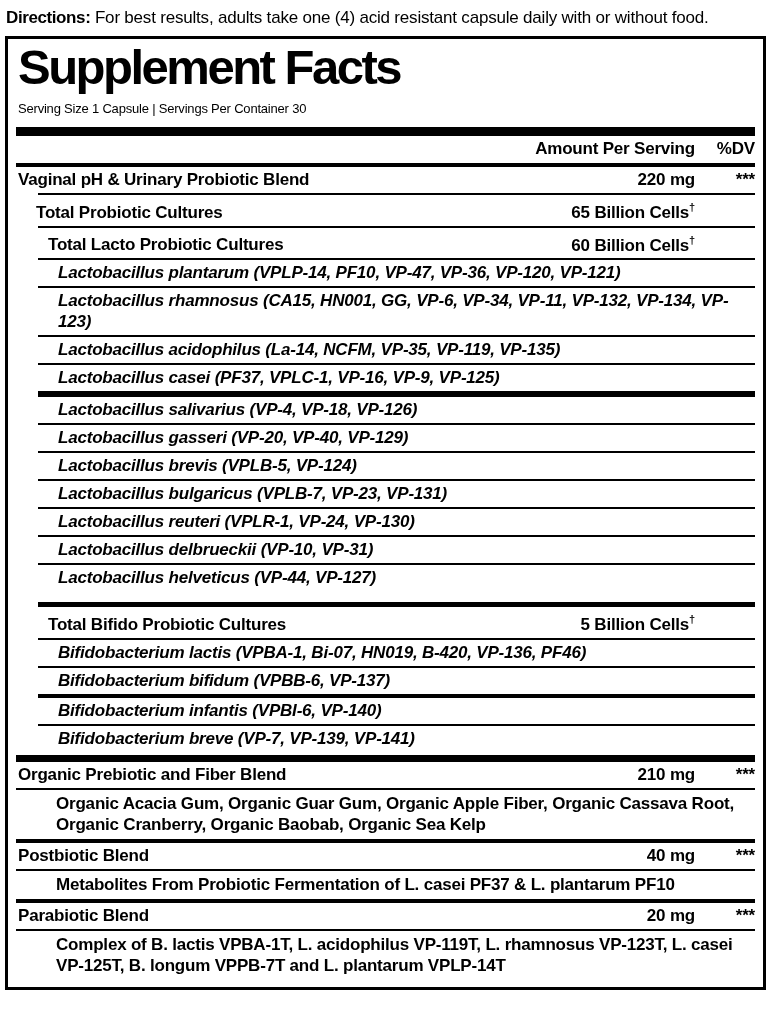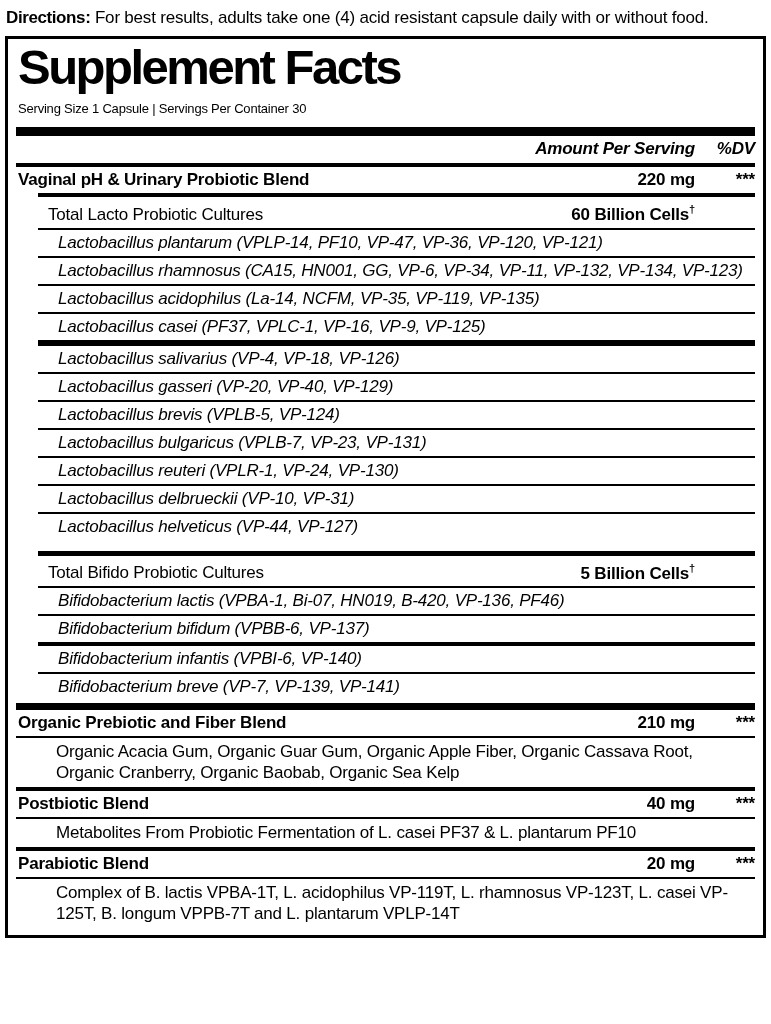--- a/index.html
+++ b/index.html
@@ -22,35 +22,35 @@
   }
   .serving{font-size:13px;line-height:21px;padding:2px 0 8px 2px;}
   .bar{background:#000;border:0;}
   .bar-top{height:9px;}
   .bar-header{height:4px;}
   .bar-thick{height:7px;margin-top:3px;}
   .bar-thick-indented{height:5px;margin-left:22px;margin-top:11px;}
   .bar-medium{height:4px;}
   .header-row{
     display:flex;align-items:baseline;justify-content:center;
-    font-size:17px;font-weight:bold;padding:3px 0 4px 0;font-style:italic;
+    font-size:17px;font-weight:bold;padding:3px 0 4px 0;
   }
   .header-row .spacer{flex:1;}
   .header-row .dv-h{width:54px;margin-left:6px;text-align:right;white-space:nowrap;}
   .row{display:flex;align-items:baseline;font-size:17px;line-height:21px;padding:2px 0 3px 0;}
-  .row .name{flex:1;padding-right:8px;}
+  .row .name{flex:1;padding-right:8px;font-weight:bold;}
   .row .amount{font-weight:bold;white-space:nowrap;text-align:right;}
   .row .amount sup{font-size:11px;}
   .row .dv{width:54px;margin-left:6px;text-align:right;font-weight:bold;white-space:nowrap;}
   .blend{padding-left:2px;}
   .blend .name{font-weight:bold;}
   .total1{padding-left:20px;}
   .total1 .name{font-weight:bold;}
   .total2{padding-left:32px;}
-  .total2 .name{font-weight:normal;}
+  .total2 .name{font-weight:bold;}
   .species{padding-left:42px;}
   .species .name{font-style:italic;}
   .desc{padding-left:40px;padding-top:3px;padding-bottom:4px;}
   .sep{height:0;border-top:2px solid #000;}
   .sep-inset{margin-left:22px;}
 </style>
 </head>
 <body>
 
 <div class="directions">
@@ -72,20 +72,25 @@
 
   <div class="bar bar-header"></div>
 
   <div>
       <div class="row blend">
         <span class="name">Vaginal pH &amp; Urinary Probiotic Blend</span>
         <span class="amount">220 mg</span>
         <span class="dv">***</span>
       </div>
       <div class="sep sep-inset"></div>
+      <div class="row total1">
+        <span class="name">Total Probiotic Cultures</span>
+        <span class="amount">65 Billion Cells<sup>†</sup></span>
+        <span class="dv"></span>
+      </div>
       <div class="sep sep-inset"></div>
       <div class="row total2">
         <span class="name">Total Lacto Probiotic Cultures</span>
         <span class="amount">60 Billion Cells<sup>†</sup></span>
         <span class="dv"></span>
       </div>
       <div class="sep sep-inset"></div>
       <div class="row species">
         <span class="name">Lactobacillus plantarum (VPLP-14, PF10, VP-47, VP-36, VP-120, VP-121)</span>
       </div>

